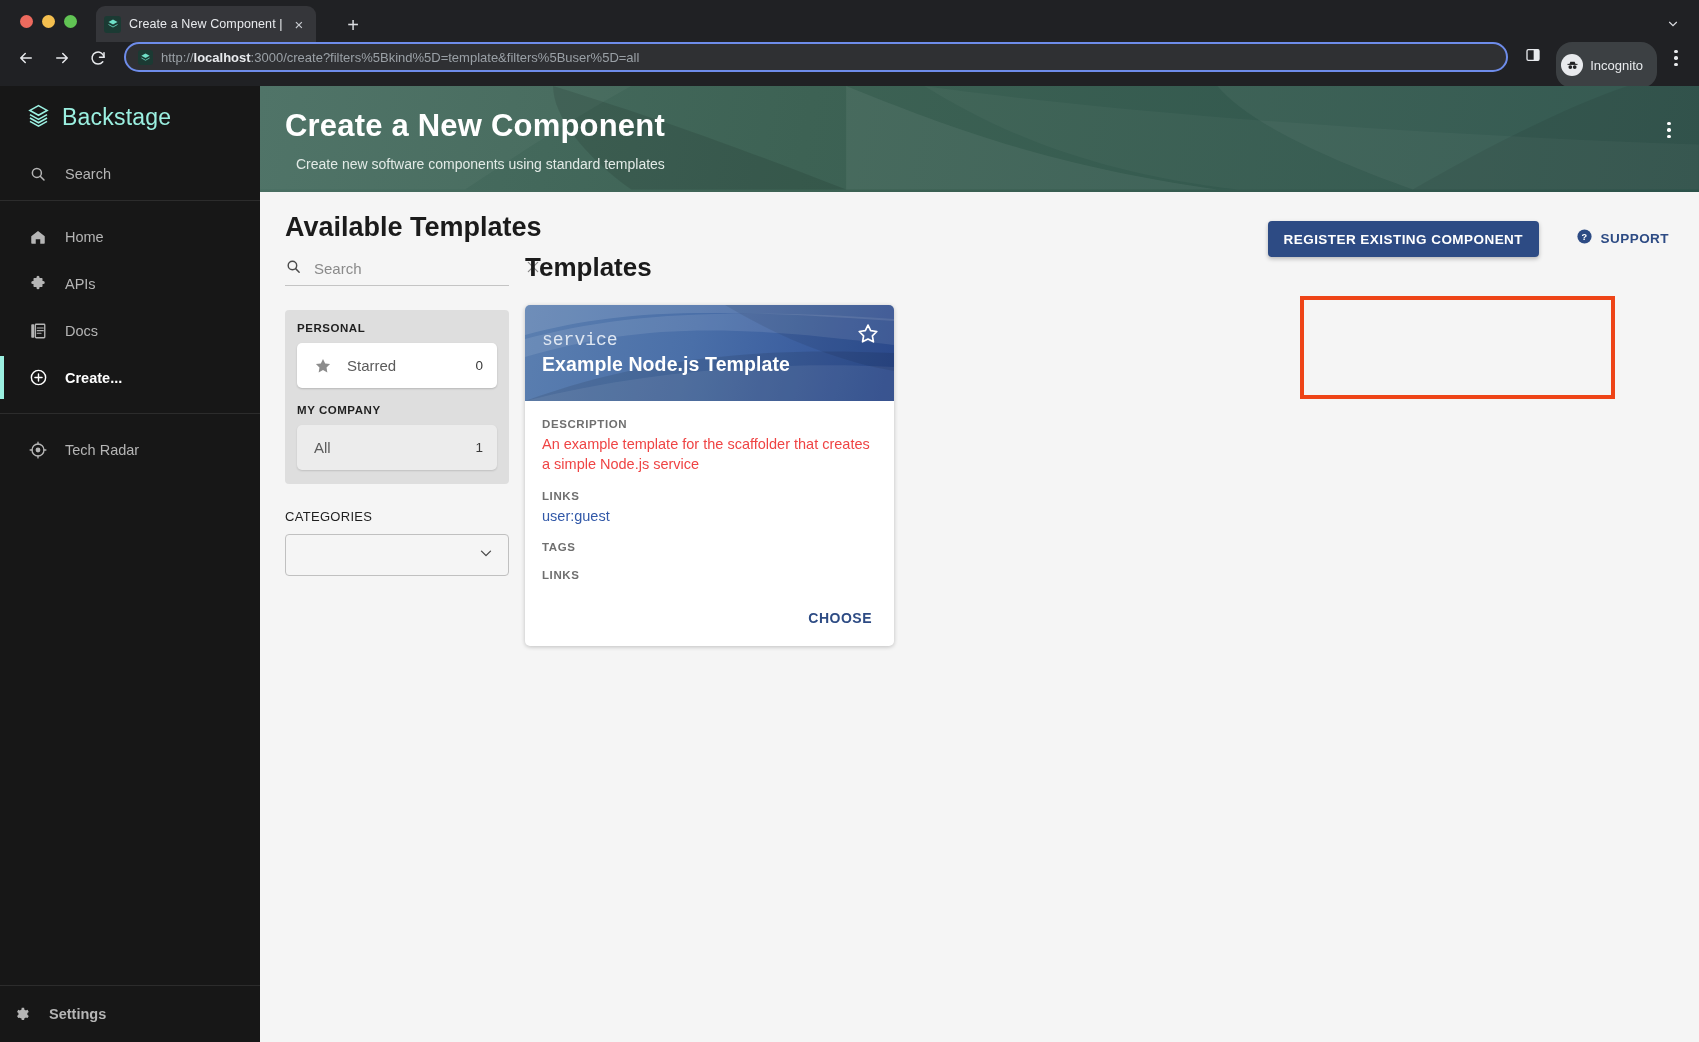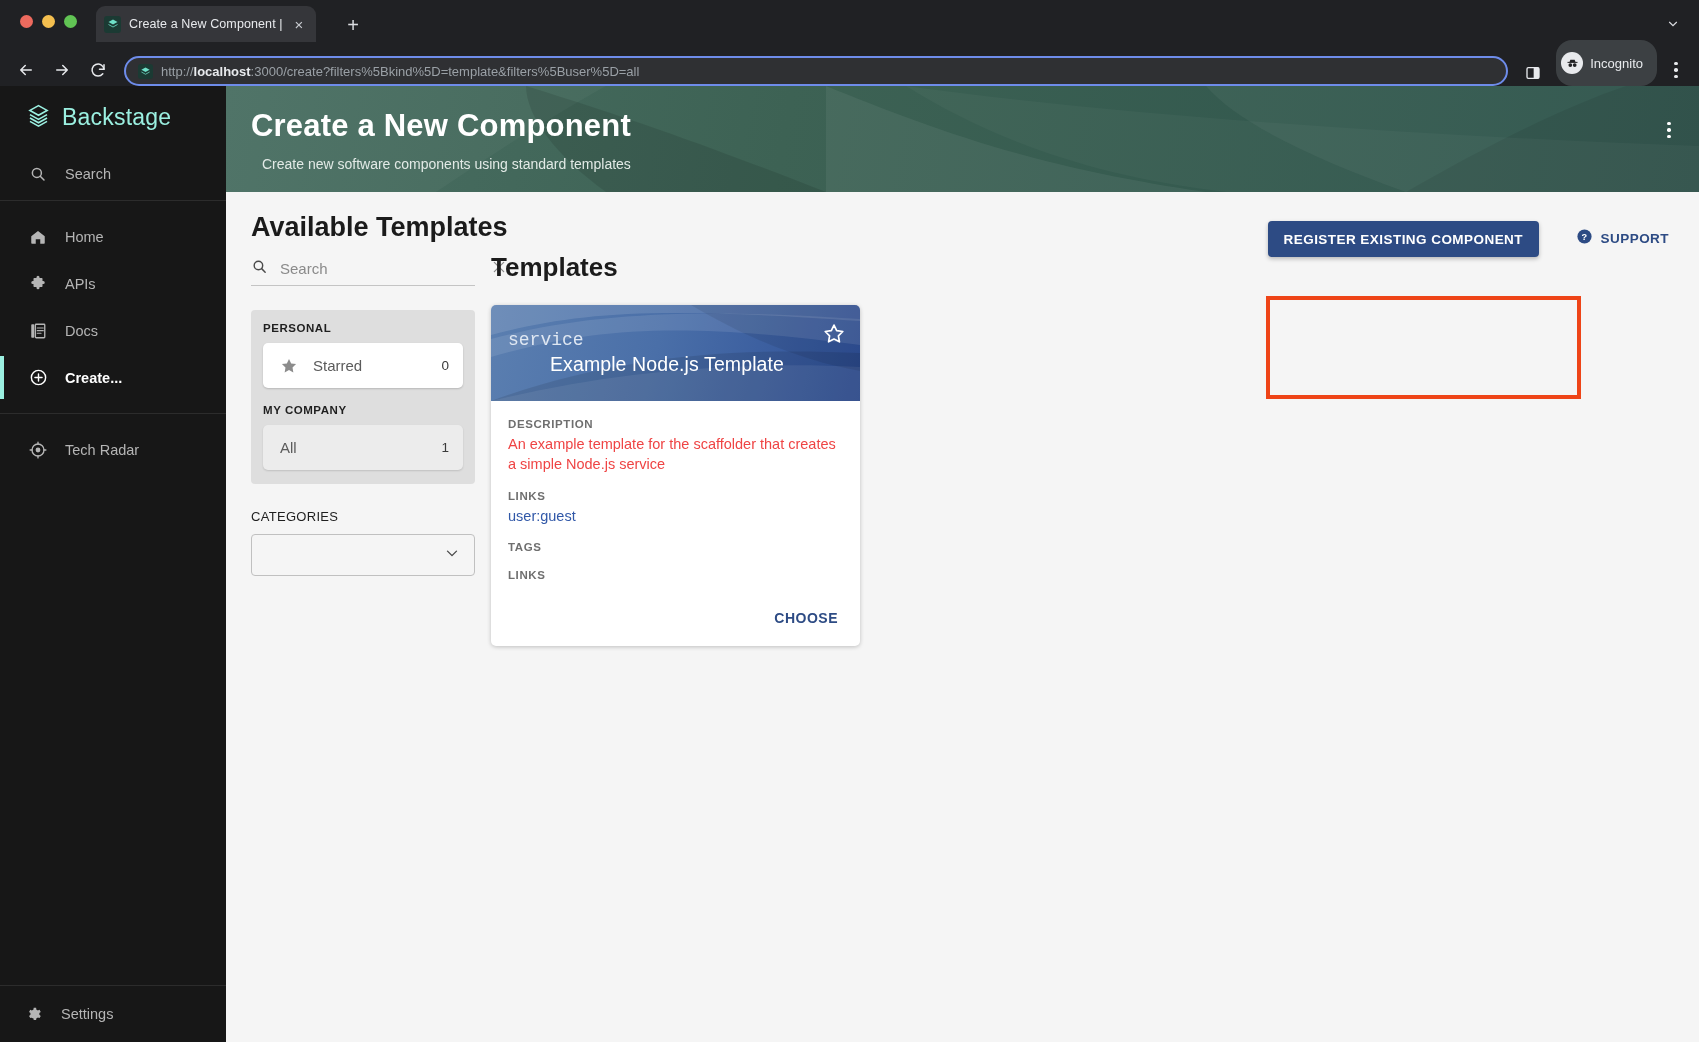--- a/index.html
+++ b/index.html
@@ -40,21 +40,21 @@
   #newtab {
     position: absolute; left: 340px; top: 12px; width: 26px; height: 26px;
     color: #DADCE0; font-size: 20px; display: flex; align-items: center; justify-content: center;
   }
   #tabstrip-collapse {
     position: absolute; right: 14px; top: 12px; width: 24px; height: 24px;
     color: #DADCE0; display: flex; align-items: center; justify-content: center;
   }
 
   #toolbar {
-    height: 44px; background: #202124; display: flex; align-items: flex-end;
+    height: 44px; background: #202124; display: flex; align-items: flex-start;
     padding: 0 10px; gap: 4px; position: relative;
   }
   .navbtn {
     width: 32px; height: 32px; border-radius: 50%;
     display: flex; align-items: center; justify-content: center;
     color: #E8EAED; flex: 0 0 auto;
   }
   #omnibox {
     flex: 1 1 auto; height: 30px; background: #2F3033;
     border: 2px solid #6E8CEA; border-radius: 16px;
@@ -91,21 +91,21 @@
   .kebab i { width: 3.5px; height: 3.5px; border-radius: 50%; background: #E8EAED; display: block; }
 
   
   #app {
     position: absolute; left: 0; top: 86px; width: 1699px; height: 956px;
     display: flex; background: #f5f5f5; overflow: hidden;
   }
 
   
   #sidebar {
-    width: 226px; height: 956px; background: #171717; flex: 0 0 auto;
+    width: 260px; height: 956px; background: #171717; flex: 0 0 auto;
     display: flex; flex-direction: column; position: relative; justify-content: flex-end;
   }
   #brand {
     height: 62px; display: flex; align-items: center; gap: 11px; padding-left: 26px;
   }
   #brand .brandtext { color: #9BF0E1; font-size: 23px; letter-spacing: .2px; }
   #sb-search {
     height: 52px; display: flex; align-items: center; gap: 17px; padding-left: 28px;
   }
   #sb-search .lbl { color: #b5b5b5; font-size: 14.5px; }
@@ -116,22 +116,22 @@
     position: relative; color: #b5b5b5; font-size: 14.5px;
   }
   .sb-item.active { color: #ffffff; font-weight: 700; }
   .sb-item.active::before {
     content: ""; position: absolute; left: 0; top: 2px; bottom: 2px; width: 3.5px;
     background: #9BF0E1;
   }
   .sb-icon { width: 20px; height: 20px; display: flex; align-items: center; justify-content: center; flex: 0 0 auto; }
   .sb-spacer { flex: 1 1 auto; }
   #sb-settings {
-    height: 56px; display: flex; align-items: center; gap: 17px; padding-left: 24px;
-    color: #b5b5b5; font-size: 14.5px;
+    height: 56px; display: flex; align-items: center; gap: 17px; padding-left: 12px;
+    color: #b5b5b5; font-size: 14.5px; font-weight: bold;
   }
 
   
   #content { flex: 1 1 auto; height: 956px; position: relative; background: #f5f5f5; overflow: hidden; }
 
   #page-header {
     height: 106px; position: relative; overflow: hidden;
     background: linear-gradient(100deg, #4a6f63 0%, #3d6254 38%, #2c524a 100%);
   }
   #page-header .deco { position: absolute; inset: 0; }
@@ -222,21 +222,21 @@
   #card-head {
     height: 96px; position: relative; overflow: hidden;
     background: linear-gradient(104deg, #5b7fb0 0%, #4a6fa8 45%, #2e4f97 100%);
   }
   #card-head .deco { position: absolute; inset: 0; }
   #card-kind {
     position: absolute; left: 17px; top: 25px; color: #dfe7f2; font-size: 18px; z-index: 3; font-family: Liberation Mono, monospace;
   }
   #card-title {
     position: absolute; left: 17px; top: 48px; color: #ffffff; font-size: 19.5px;
-    font-weight: 400; z-index: 3; letter-spacing: .1px; margin-left: 42px;
+    font-weight: 700; z-index: 3; letter-spacing: .1px;
   }
   #card-star {
     position: absolute; right: 13px; top: 16px; z-index: 4; cursor: pointer;
     width: 26px; height: 26px; display: flex; align-items: center; justify-content: center;
   }
   #card-body { padding: 17px 17px 0 17px; }
   .field-label {
     font-size: 11.5px; font-weight: 700; color: #6f6f6f; letter-spacing: .6px; margin-bottom: 5px;
   }
   .field-value { font-size: 14.5px; color: #ef4444; line-height: 1.35; }

